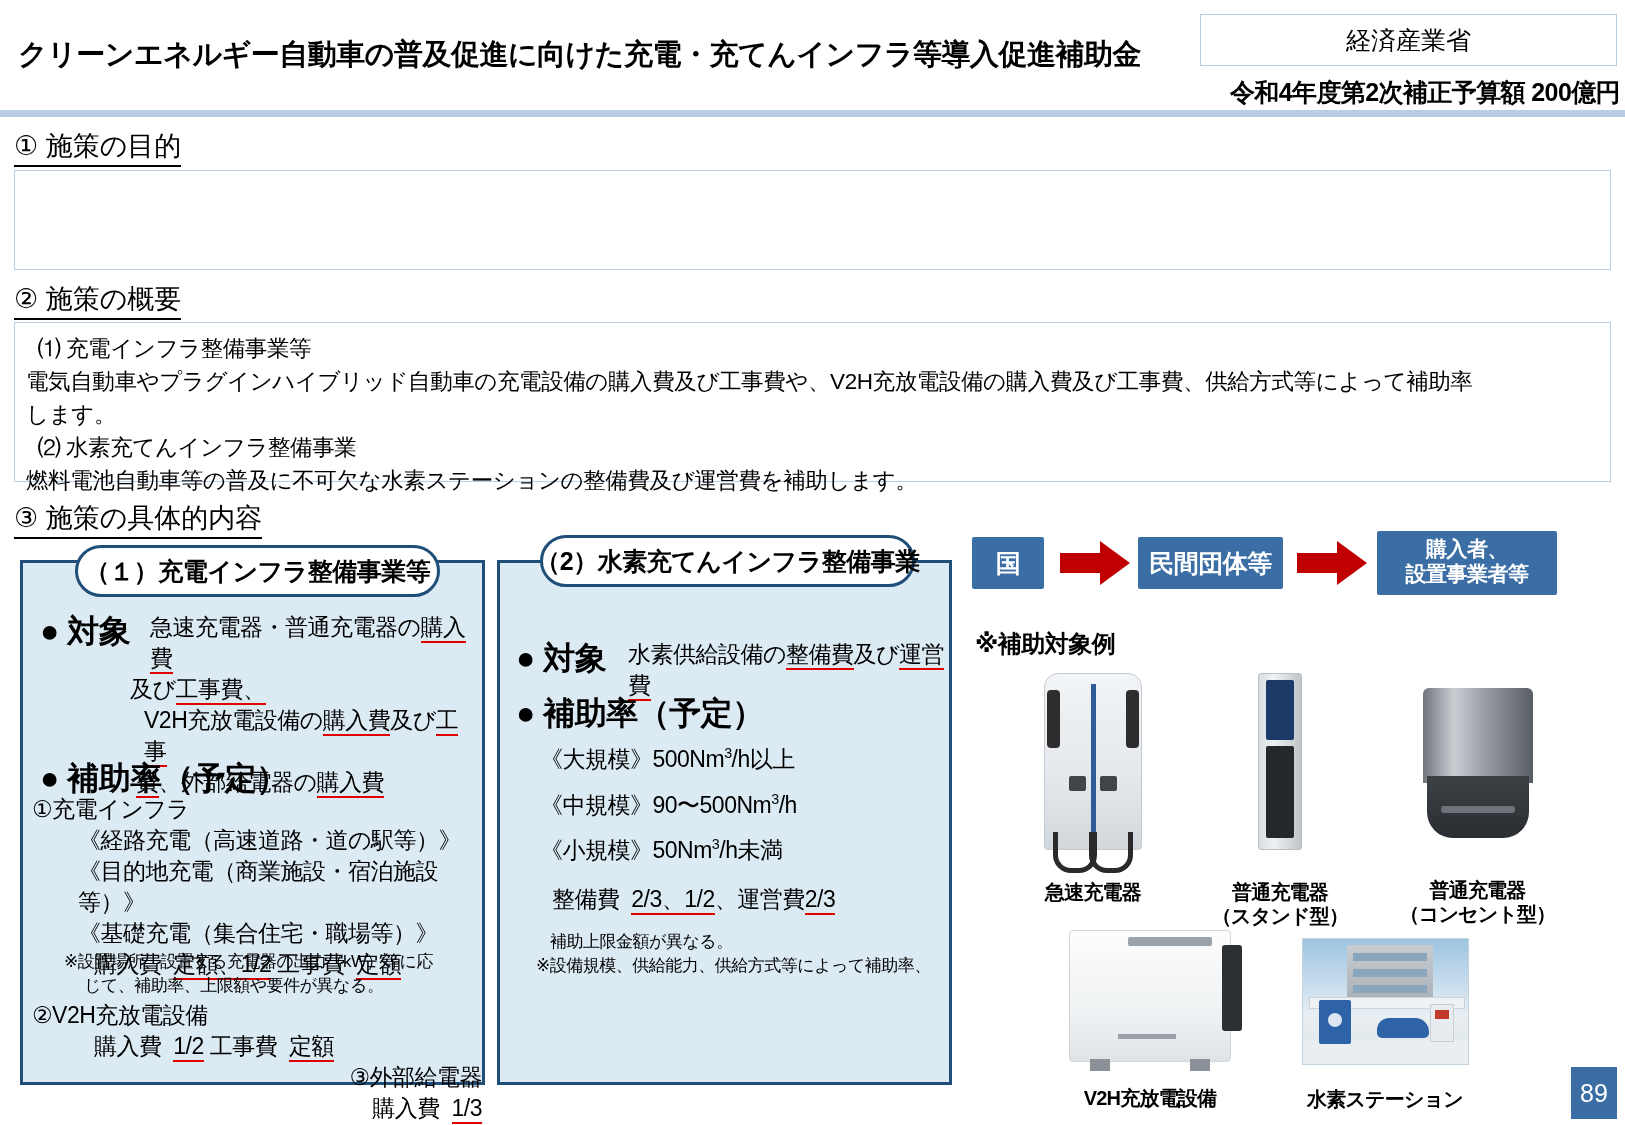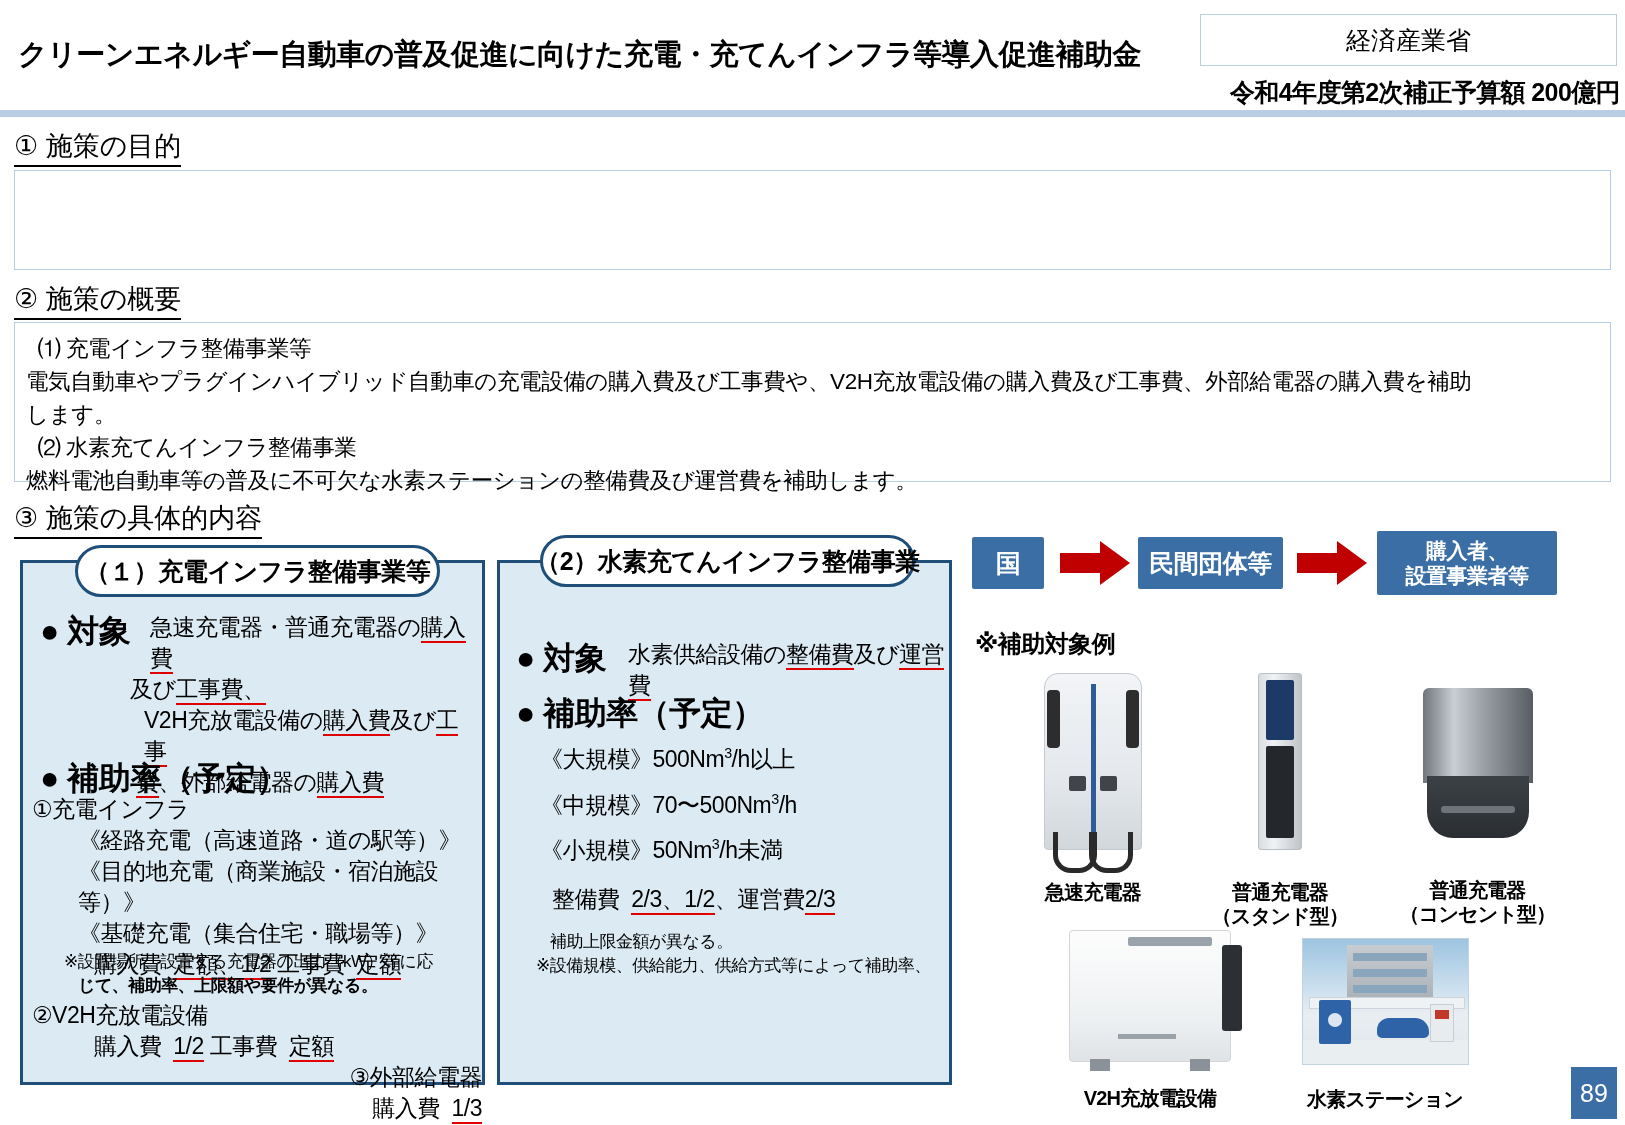--- a/index.html
+++ b/index.html
@@ -97,21 +97,21 @@
 
   
   .flow-box{
     position:absolute;background:#3a6ea5;color:#fff;
     display:flex;align-items:center;justify-content:center;
     text-align:center;font-weight:bold;font-size:25px;line-height:28px;
     letter-spacing:-0.5px;border-radius:2px;
   }
   #flow1{left:972px;top:537px;width:72px;height:52px;}
   #flow2{left:1138px;top:537px;width:145px;height:52px;}
-  #flow3{left:1377px;top:531px;width:180px;height:64px;font-size:21px;line-height:25px;}
+  #flow3{left:1377px;top:531px;width:180px;height:64px;font-size:21px;line-height:25px;font-family:Liberation Mono, monospace;}
   .arrow{
     position:absolute;width:70px;height:46px;
   }
   #arrow1{left:1060px;top:540px;}
   #arrow2{left:1297px;top:540px;}
 
   
   #ex-label{
     position:absolute;left:975px;top:628px;
     font-size:24px;font-weight:bold;letter-spacing:-0.5px;
@@ -264,21 +264,21 @@
   <div class="budget">令和4年度第2次補正予算額 200億円</div>
   <div class="topbar"></div>
 
   <div class="sec-head" id="sec1">①  施策の目的</div>
   <div class="txtbox" id="box1"></div>
 
   <div class="sec-head" id="sec2">②  施策の概要</div>
   <div class="txtbox" id="box2"></div>
   <div class="bodytext" id="p2">
     <p class="indent1">⑴ 充電インフラ整備事業等</p>
-    <p>電気自動車やプラグインハイブリッド自動車の充電設備の購入費及び工事費や、V2H充放電設備の購入費及び工事費、外部給電器の購入費を補助</p>
+    <p>電気自動車やプラグインハイブリッド自動車の充電設備の購入費及び工事費や、V2H充放電設備の購入費及び工事費、供給方式等によって補助率</p>
     <p>します。</p>
     <p class="indent1">⑵ 水素充てんインフラ整備事業</p>
     <p>燃料電池自動車等の普及に不可欠な水素ステーションの整備費及び運営費を補助します。</p>
   </div>
 
   <div class="sec-head" id="sec3">③  施策の具体的内容</div>
 
   <div class="panel" id="panelA"></div>
   <div class="panel-tab" id="tabA">（１）充電インフラ整備事業等</div>
 
@@ -295,21 +295,21 @@
   <div class="ptext" style="left:32px;top:794px;width:450px;">
     <p>①充電インフラ</p>
     <p style="margin-left:46px;">《経路充電（高速道路・道の駅等）》</p>
     <p style="margin-left:46px;">《目的地充電（商業施設・宿泊施設等）》</p>
     <p style="margin-left:46px;">《基礎充電（集合住宅・職場等）》</p>
     <p style="margin-left:62px;"><span>購入費</span>&nbsp;&nbsp;<span class="u-red">定額、1/2</span>&nbsp;<span>工事費</span>&nbsp;&nbsp;<span class="u-red">定額</span></p>
   </div>
 
   <div class="ptext-sm" style="left:64px;top:950px;width:420px;">
     <p>※設置場所、設置する充電器の出力（kW）等に応</p>
-    <p style="margin-left:14px;font-weight:bold;">じて、補助率、上限額や要件が異なる。</p>
+    <p style="margin-left:20px;">じて、補助率、上限額や要件が異なる。</p>
   </div>
 
   <div class="ptext" style="left:32px;top:1000px;width:450px;">
     <p>②V2H充放電設備</p>
     <p style="margin-left:62px;"><span>購入費</span>&nbsp;&nbsp;<span class="u-red">1/2</span>&nbsp;<span>工事費</span>&nbsp;&nbsp;<span class="u-red">定額</span></p>
   </div>
 
   <div class="ptext" style="left:32px;top:1062px;width:450px;text-align:right;">
     <p>③外部給電器</p>
     <p style="margin-left:62px;"><span>購入費</span>&nbsp;&nbsp;<span class="u-red">1/3</span></p>
@@ -320,21 +320,21 @@
 
   <div class="bullet" style="left:516px;top:637px;">● 対象</div>
   <div class="ptext" style="left:628px;top:639px;width:330px;">
     <p><span>水素供給設備の</span><span class="u-red">整備費</span><span>及び</span><span class="u-red">運営費</span></p>
   </div>
 
   <div class="bullet" style="left:516px;top:692px;">● 補助率（予定）</div>
 
   <div class="ptext" style="left:540px;top:733px;width:410px;line-height:40px;">
     <p><span>《大規模》500Nm</span><span class="sup">3</span><span>/h以上</span></p>
-    <p><span>《中規模》70〜500Nm</span><span class="sup">3</span><span>/h</span></p>
+    <p><span>《中規模》90〜500Nm</span><span class="sup">3</span><span>/h</span></p>
     <p><span>《小規模》50Nm</span><span class="sup">3</span><span>/h未満</span></p>
   </div>
 
   <div class="ptext" style="left:552px;top:884px;width:410px;">
     <p><span>整備費</span>&nbsp;&nbsp;<span class="u-red">2/3、1/2</span><span>、運営費</span><span class="u-red">2/3</span></p>
   </div>
 
   <div class="ptext-sm" style="left:536px;top:930px;width:412px;">
     <p style="margin-left:14px;">補助上限金額が異なる。</p>
     <p>※設備規模、供給能力、供給方式等によって補助率、</p>

